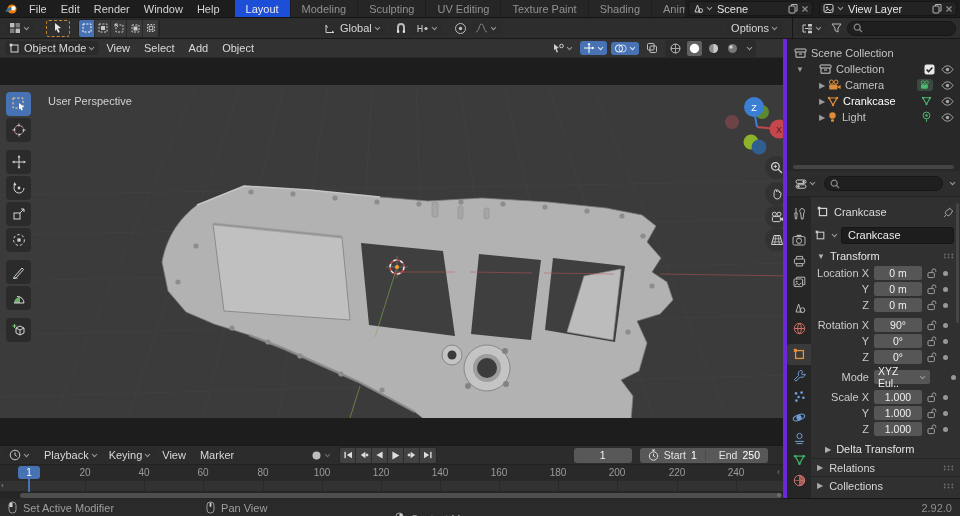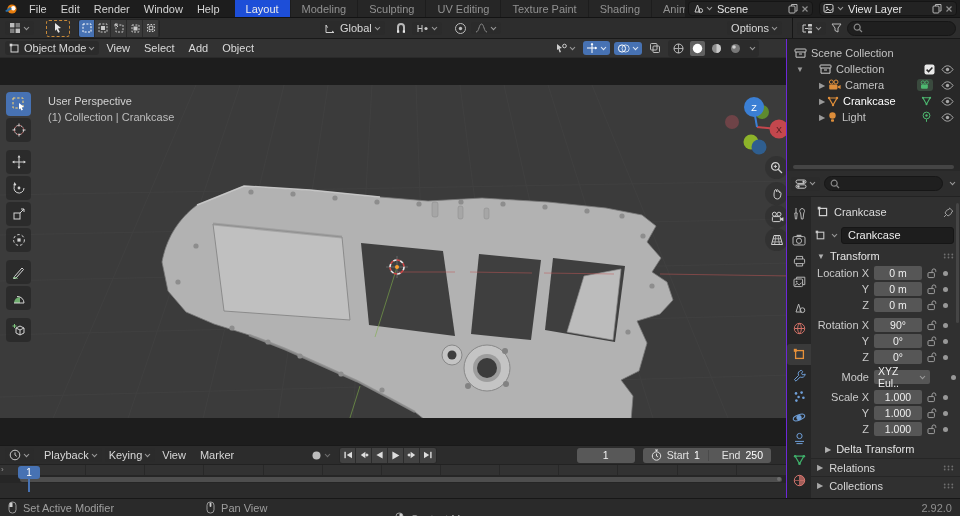--- a/index.html
+++ b/index.html
@@ -29,21 +29,21 @@
   .tool-disp { width:24px; height:17px; border:1px dashed #c98a39; border-radius:3px; display:flex; align-items:center; justify-content:center; background:#2f2f2f; }
   .selgrp { display:flex; margin-left:8px; border-radius:3px; overflow:hidden; border:1px solid #242424; }
   .selgrp .sbtn { width:16px; height:17px; display:flex; align-items:center; justify-content:center; background:#3a3a3a; border-right:1px solid #2a2a2a; color:#cfcfcf; }
   .selgrp .sbtn.active { background:#4772b3; color:#fff; }
   .search { display:flex; align-items:center; background:#1f1f1f; border:1px solid #161616; border-radius:8px; height:15px; padding:0 5px; color:#888; }
   .search input { background:transparent; border:none; outline:none; color:#ddd; font-size:10px; width:100%; }
 
   
   .main { display:flex; height:459px; }
   .vp-col { width:793px; display:flex; flex-direction:column;gap:27px; }
-  .right-col { flex:1; display:flex; flex-direction:column; border-left:1px solid #6d28d9; }
+  .right-col { flex:1; display:flex; flex-direction:column; border-left:4px solid #6d28d9; }
 
   
   .vp-head { height:19px; display:flex; align-items:center; background:#323232; padding:0 5px; border-bottom:1px solid #2a2a2a; }
   .vp-menu { padding:0 7px; color:#dadada; }
   .vp-right { margin-left:auto; margin-right:22px; display:flex; align-items:center; gap:4px; }
   .tog { display:inline-flex; align-items:center; border-radius:3px; padding:1px 3px; color:#cfcfcf; background:transparent; }
   .tog.on { background:#4772b3; color:#fff; }
   .shadegrp { display:flex; align-items:center; background:#2b2b2b; border-radius:3px; padding:1px 3px; gap:4px; }
   .shadegrp .sh { width:15px; height:15px; display:flex; align-items:center; justify-content:center; border-radius:2px; }
   .shadegrp .sh.active { background:#616161; }
@@ -542,21 +542,20 @@
           <line x1="397" y1="171" x2="397" y2="193" stroke="#666"></line>
           <line x1="386" y1="182" x2="408" y2="182" stroke="#666"></line>
           <circle cx="397" cy="182" r="7" fill="none" stroke="#e8e8e8" stroke-width="1.6" stroke-dasharray="3.6 3.6"></circle>
           <circle cx="397" cy="182" r="7" fill="none" stroke="#d04848" stroke-width="1.6" stroke-dasharray="3.6 3.6" stroke-dashoffset="3.6"></circle>
           <circle cx="397" cy="182" r="2" fill="#ffa02f"></circle>
         </g>
       </svg>
 
       <div class="vp-overlay">
         <div>User Perspective</div>
-        <div class="l2">(1) Collection | Crankcase</div>
       </div>
 
       <div class="vtools">
         <div class="vtool active">
             <svg width="14" height="14" viewBox="0 0 14 14">
               <rect x="1" y="1" width="10" height="10" fill="none" stroke="#ffd772" stroke-dasharray="2.4 1.8"></rect>
               <path d="M7 6l5 4-2.3.4 1.2 2.4-1.4.8-1.2-2.5L7 12.6z" fill="#fff"></path>
             </svg>
           </div>
         <div class="vtool">
@@ -741,20 +740,35 @@
                 <path d="M5.5 4.6V7l1.6 1" fill="none" stroke="#dedede"></path>
                 <path d="M4 1h3M5.5 1v1.6" stroke="#dedede"></path>
               </svg>
             </span>
           <span class="lbl">Start</span>
           <span class="val">1</span>
           <span style="width:1px; height:11px; background:#4a4a4a; margin-right:8px;"></span>
           <span class="lbl">End</span>
           <span class="val" style="margin-right:0;">250</span>
         </span>
+      </div>
+      <div class="ruler">
+        <span class="rlab" style="left:85px;">20</span>
+        <span class="rlab" style="left:144px;">40</span>
+        <span class="rlab" style="left:203px;">60</span>
+        <span class="rlab" style="left:263px;">80</span>
+        <span class="rlab" style="left:322px;">100</span>
+        <span class="rlab" style="left:381px;">120</span>
+        <span class="rlab" style="left:440px;">140</span>
+        <span class="rlab" style="left:499px;">160</span>
+        <span class="rlab" style="left:558px;">180</span>
+        <span class="rlab" style="left:617px;">200</span>
+        <span class="rlab" style="left:677px;">220</span>
+        <span class="rlab" style="left:736px;">240</span>
+        <span style="position:absolute; right:3px; top:2px; color:#8a8a8a; font-size:9px;">‹</span>
       </div>
       <div class="track">
         <span class="tick" style="left:85px;"></span>
           <span class="tick" style="left:144px;"></span>
           <span class="tick" style="left:203px;"></span>
           <span class="tick" style="left:263px;"></span>
           <span class="tick" style="left:322px;"></span>
           <span class="tick" style="left:381px;"></span>
           <span class="tick" style="left:440px;"></span>
           <span class="tick" style="left:499px;"></span>

